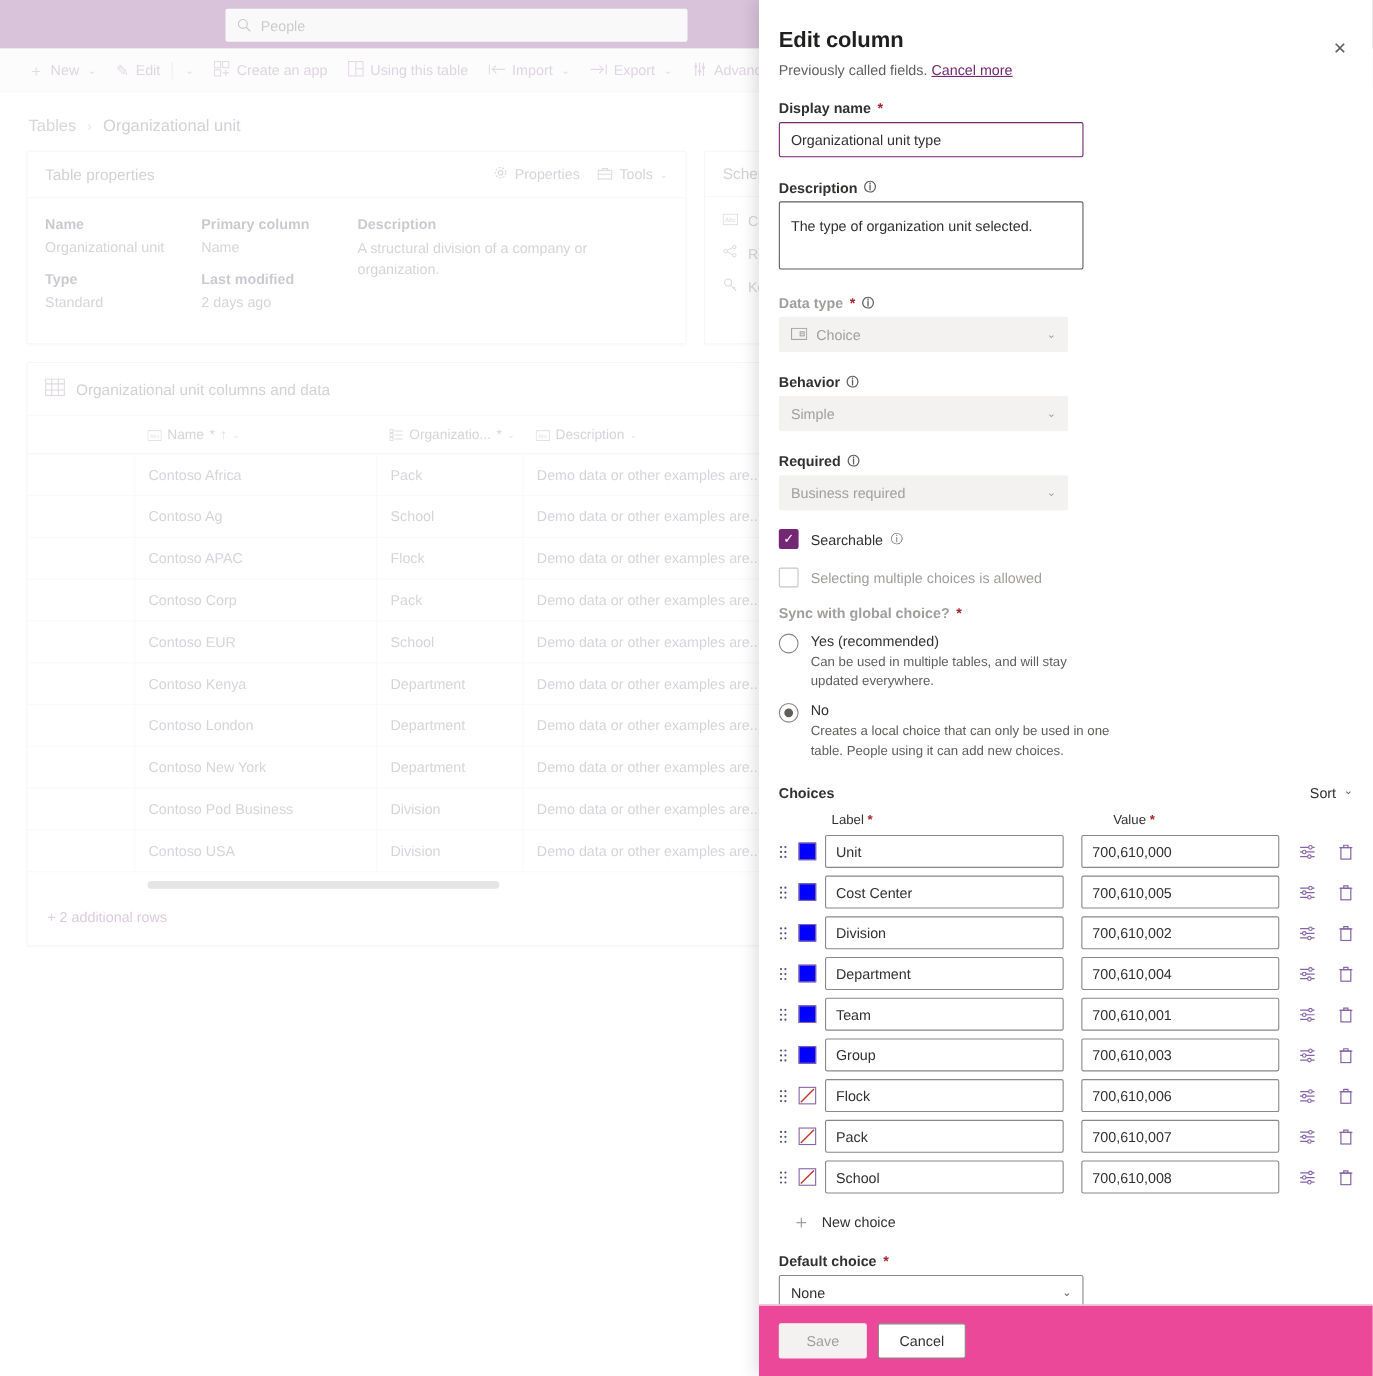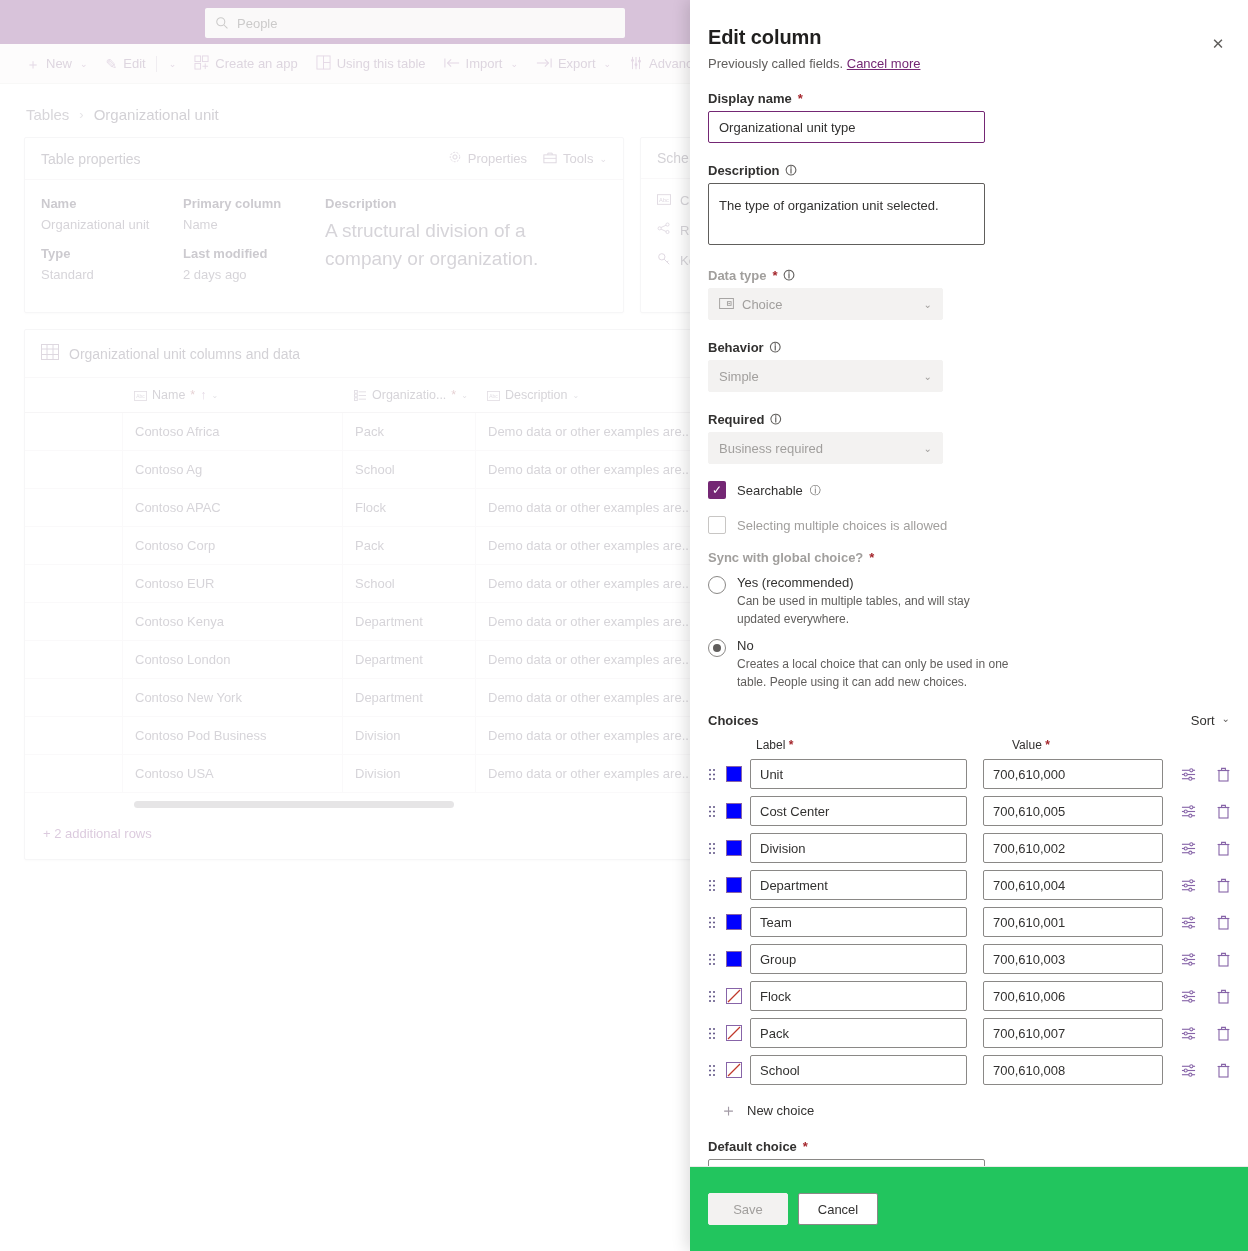--- a/index.html
+++ b/index.html
@@ -63,21 +63,21 @@
   .head-action { display:flex; align-items:center; gap:6px; color:#a8a0ad; font-size:13px; }
 
   #table-properties-card { width: 600px; height: 176px; }
   .tp-grid { display:flex; padding: 16px; gap:0; }
   .tp-col { }
   .tp-col.c1 { width:142px; }
   .tp-col.c2 { width:142px; }
   .tp-col.c3 { width:250px; }
   .tp-label { font-size:13px; color:#8f8b96; font-weight:bold; margin-bottom:6px; }
   .tp-value { font-size:13px; color:#a5a1ab; margin-bottom:14px; }
-  .tp-desc  { font-size:19px; color:#a5a1ab; line-height:1.45; }
+  .tp-desc  { font-size:13px; color:#a5a1ab; line-height:1.45; }
 
   #schema-card { width: 340px; height: 176px; }
   .schema-list { padding: 14px 16px; display:flex; flex-direction:column; gap:14px; }
   .schema-item { display:flex; align-items:center; gap:9px; color:#a5a1ab; font-size:13px; }
 
   #grid-card { margin-top:16px; width: 1020px; }
   .grid-head { display:flex; align-items:center; gap:10px; padding:14px 16px; border-bottom:1px solid #f1eff2; }
   .grid-head-title { font-size:14px; color:#9e9aa4; }
 
   .dg { width:100%; }
@@ -137,21 +137,21 @@
     font-family:"Liberation Sans", sans-serif; font-size:13px; color:#323130; border-radius:2px;
     background:#fff; outline:none;
   }
   input.txt.focused { border:1.5px solid #742774; }
   textarea.txt {
     width: 277px; height: 62px; border:1px solid #605e5c; padding: 13px 10px;
     font-family:"Liberation Sans", sans-serif; font-size:13px; color:#323130; border-radius:2px;
     resize:none; outline:none; line-height:1.4;
   }
   .select-disabled {
-    width: 235px; height: 32px; background:#f3f2f1; border:1px solid #f3f2f1; border-radius:2px;
+    width: 263px; height: 32px; background:#f3f2f1; border:1px solid #f3f2f1; border-radius:2px;
     display:flex; align-items:center; padding: 0 10px; gap:8px; color:#a19f9d; font-size:13px;
     justify-content:space-between;
   }
   .select-disabled .left { display:flex; align-items:center; gap:8px; }
   .select-disabled .chev { font-size:10px; color:#a19f9d; }
 
   .cb-row { display:flex; align-items:center; gap:11px; margin-top:17px; }
   .cb {
     width:18px; height:18px; border-radius:2px; display:flex; align-items:center; justify-content:center;
     flex: 0 0 18px;
@@ -202,22 +202,22 @@
 
   .default-choice { margin-top:20px; }
   .default-select {
     width: 277px; height:32px; border:1px solid #8a8886; border-radius:2px; background:#fff;
     display:flex; align-items:center; justify-content:space-between; padding: 0 10px;
     font-size:13px; color:#323130;
   }
   .default-select .chev { font-size:10px; color:#605e5c; }
 
   .panel-footer {
-    border-top:1px solid #edebe9; padding: 26px 18px; display:flex; gap:10px; align-items:center;
-    background:#22c55e;
+    border-top:1px solid #edebe9; padding: 16px 18px; display:flex; gap:10px; align-items:center;
+    background:#ec4899;
   }
   .btn {
     height:32px; min-width:80px; padding:0 16px; border-radius:2px; font-size:13px;
     font-family:"Liberation Sans", sans-serif; cursor:pointer;
   }
   .btn.primary-disabled { background:#f3f2f1; color:#a19f9d; border:1px solid #f3f2f1; }
   .btn.secondary { background:#fff; color:#323130; border:1px solid #8a8886; }
 </style>
 </head>
 <body>

